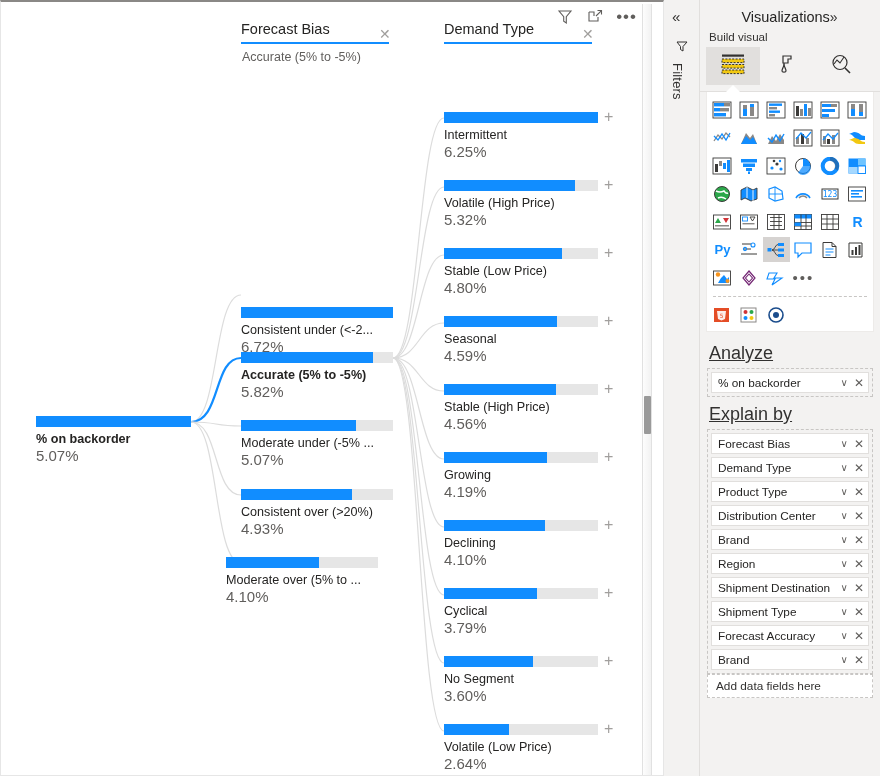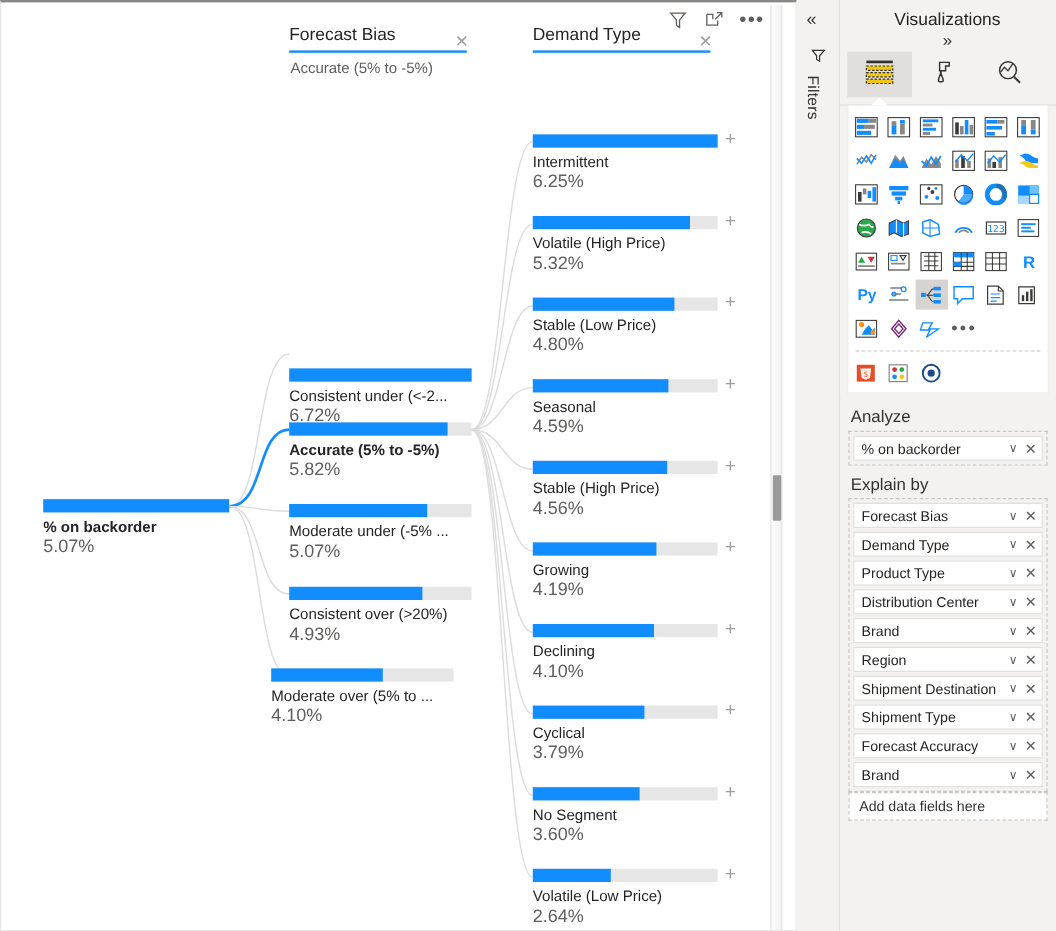--- a/index.html
+++ b/index.html
@@ -95,21 +95,20 @@
   }
 
   
   #viz-pane {
     position: absolute; left: 700px; top: 0; width: 180px; height: 776px;
     background: #f3f2f1; overflow: hidden;
   }
   .vp-head {
     display: flex; align-items: center; justify-content: center;
     padding: 9px 10px 2px 9px;
-    flex-direction: column;
   }
   .vp-title { font-size: 14.5px; color: #252423; font-weight: normal; }
   .vp-expand { font-size: 14px; color: #323130; cursor: pointer; }
   .vp-sub { font-size: 11.6px; color: #323130; padding: 3px 0 4px 9px; }
 
   .vp-tabs { display: flex; align-items: flex-end; padding: 0 6px; position: relative; }
   .vp-tab {
     width: 54px; height: 38px; display: flex; align-items: center; justify-content: center;
     cursor: pointer; position: relative;
   }
@@ -127,21 +126,21 @@
     border: 1px solid #edebe9; border-top: none;
   }
   .vicon {
     height: 25px; display: flex; align-items: center; justify-content: center;
     cursor: pointer; font-size: 9px;
   }
   .vicon.sel { background: #d6d3d1; }
   .icon-divider { grid-column: 1 / -1; border-top: 1px dashed #c8c6c4; margin: 3px 4px 2px 4px; }
 
   .wells { padding: 4px 7px 0 7px; }
-  .well-title { font-size: 14px; color: #323130; padding: 7px 2px 4px 2px; }
+  .well-title { font-size: 18px; color: #323130; padding: 7px 2px 4px 2px; text-decoration: underline; }
   .well-box { border: 1px dashed #c8c6c4; padding: 3px; background: #f3f2f1; }
   .chip {
     background: #ffffff; border: 1px solid #e1dfdd;
     display: flex; align-items: center; height: 21px;
     padding: 0 4px 0 6px; margin-bottom: 3px; cursor: pointer;
   }
   .chip:last-child { margin-bottom: 0; }
   .chip .chip-label { flex: 1; font-size: 11.8px; color: #252423; white-space: nowrap; overflow: hidden; }
   .chip .chip-chev { font-size: 10px; color: #605e5c; margin: 0 6px 0 2px; cursor: pointer; }
   .chip .chip-x { font-size: 12px; color: #605e5c; cursor: pointer; line-height: 1; }
@@ -346,20 +345,21 @@
       </span>
       <span class="fx-text">Filters</span>
     </div>
   </div>
 
   <div id="viz-pane">
     <div class="vp-head">
       <span class="vp-title">Visualizations</span>
       <span class="vp-expand">»</span>
     </div>
+    <div class="vp-sub">Build visual</div>
 
     <div class="vp-tabs">
       <div class="vp-tab active">
         <span>
           <svg width="26" height="22" viewBox="0 0 26 22">
             <rect x="2" y="1.5" width="22" height="2.2" fill="#323130"></rect>
             <rect x="2" y="6" width="22" height="3.6" fill="#F2C811" stroke="#323130" stroke-width="1" stroke-dasharray="2 1.4"></rect>
             <rect x="2" y="11.5" width="22" height="3.6" fill="#F2C811" stroke="#323130" stroke-width="1" stroke-dasharray="2 1.4"></rect>
             <rect x="2" y="17" width="22" height="3.6" fill="#F2C811" stroke="#323130" stroke-width="1" stroke-dasharray="2 1.4"></rect>
           </svg>

